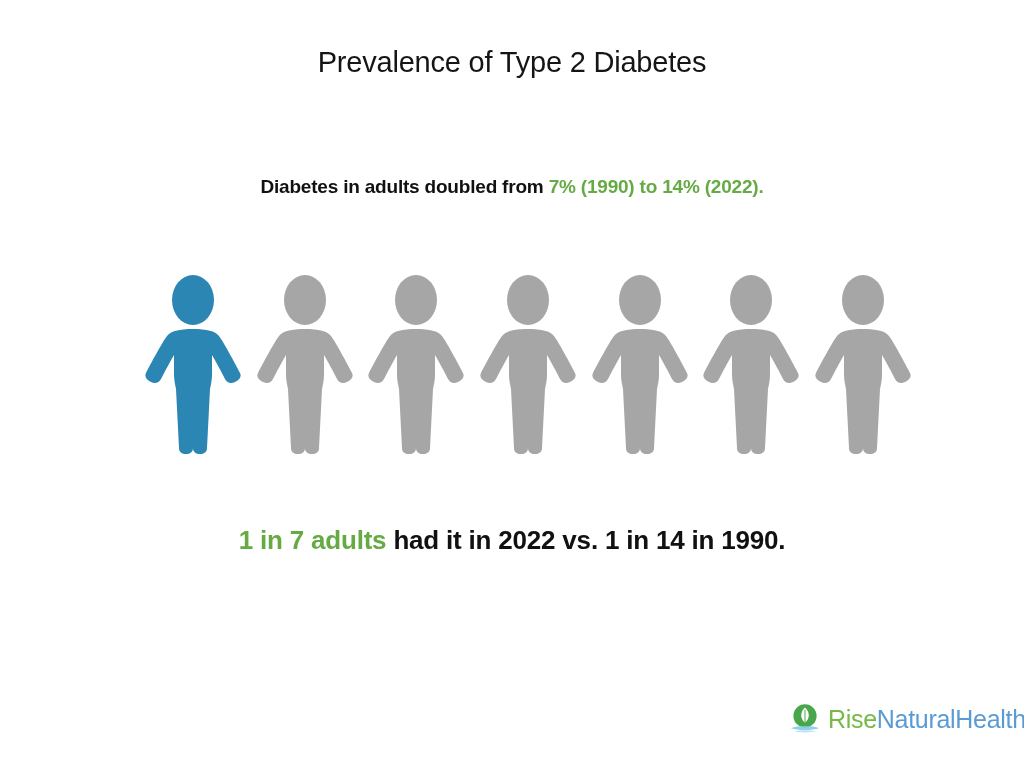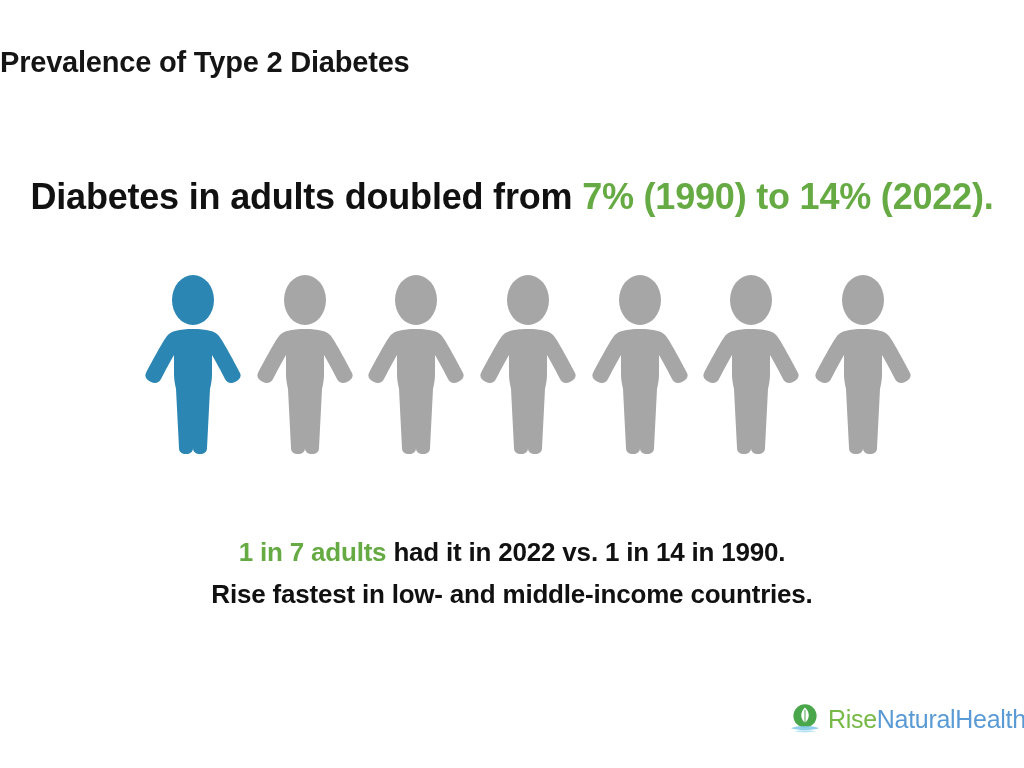--- a/index.html
+++ b/index.html
@@ -22,36 +22,36 @@
     height: 768px;
     background: #ffffff;
   }
 
   
   .title {
     position: absolute;
     top: 46px;
     left: 0;
     width: 1024px;
-    text-align: left;
+    text-align: center;
     font-size: 29px;
-    font-weight: bold;
+    font-weight: normal;
     letter-spacing: -0.2px;
     color: #151515;
     white-space: nowrap;
   }
 
   
   .subtitle {
     position: absolute;
     top: 176px;
     left: 0;
     width: 1024px;
     text-align: center;
-    font-size: 36px;
+    font-size: 19px;
     font-weight: bold;
     letter-spacing: -0.2px;
     color: #111111;
     white-space: nowrap;
   }
   .subtitle .hl { color: #66aa44; }
 
   
   .pictogram {
     position: absolute;
@@ -67,21 +67,21 @@
   .person {
     width: 96px;
     height: 184px;
     display: block;
     flex: 0 0 auto;
   }
 
   
   .caption {
     position: absolute;
-    top: 531px;
+    top: 519px;
     left: 0;
     width: 1024px;
     text-align: center;
     font-size: 26px;
     font-weight: bold;
     letter-spacing: -0.2px;
     line-height: 42px;
     color: #111111;
     white-space: nowrap;
   }
@@ -315,21 +315,20 @@
         c4 -8 17 -32 21 -37
         c4 -5 12 -7 26 -7 z"></path>
     </svg>
 
   </div>
 
   <div class="caption">
     <div>
       <span class="hl">1 in 7 adults</span><span> had it in 2022 vs. 1 in 14 in 1990.</span>
     </div>
-    <div>Rise fastest in low- and middle-income countries.</div>
   </div>
 
   <div class="logo">
     <svg class="logo-mark" viewBox="0 0 44 44">
       <circle cx="22" cy="18" r="15" fill="#4aa64a"></circle>
       <path d="M22 7 c6 6 7 13 0 20 c-7 -7 -6 -14 0 -20 z" fill="#ffffff"></path>
       <path d="M22 10 L22 29" stroke="#4aa64a" stroke-width="1.3" fill="none"></path>
       <path d="M4 34 c7 -4 29 -4 36 0 c-8 3 -28 3 -36 0 z" fill="#7ec8e8" opacity="0.85"></path>
       <path d="M8 38 c6 -2 22 -2 28 0 c-7 2 -21 2 -28 0 z" fill="#a9dcf2" opacity="0.8"></path>
     </svg>

